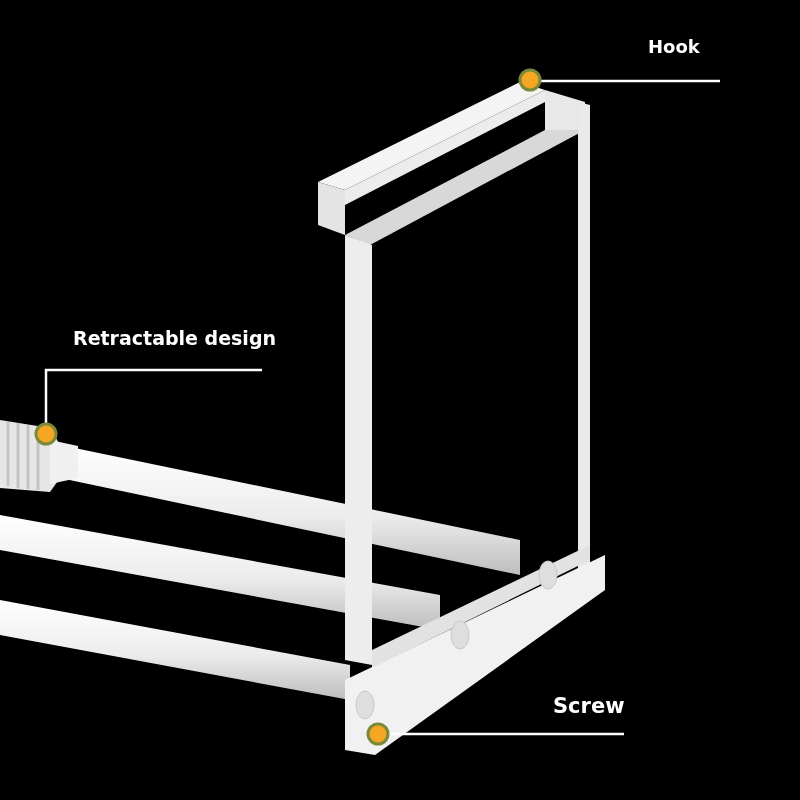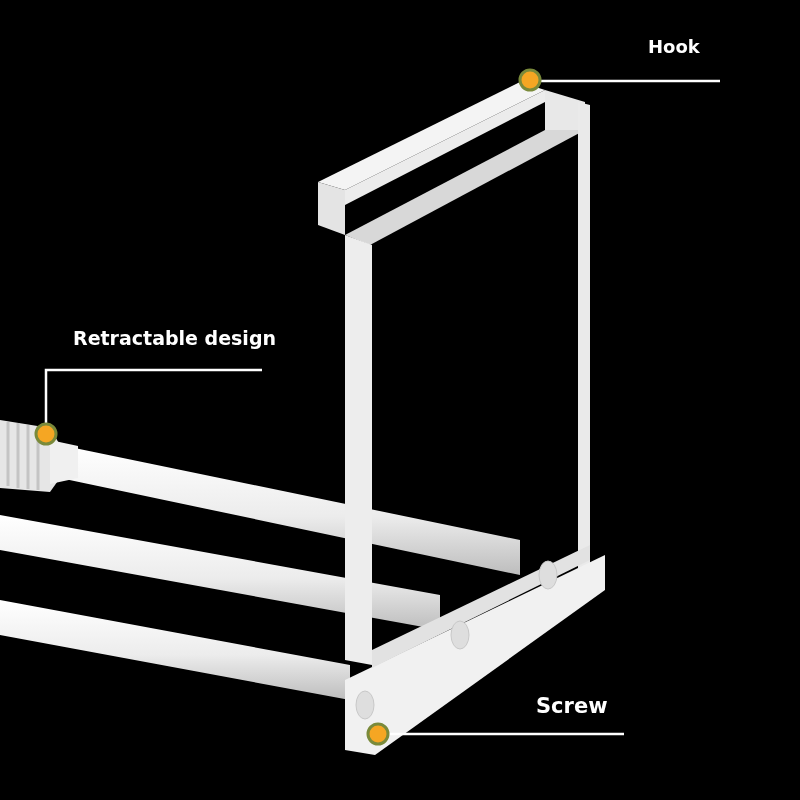--- a/index.html
+++ b/index.html
@@ -1,21 +1,21 @@
 <!DOCTYPE html>
 <html><head>
 <meta charset="utf-8">
 <style>
   html, body { margin:0; padding:0; background:#000; }
   body { width:800px; height:800px; position:relative; overflow:hidden; font-family:"DejaVu Sans", sans-serif; }
   .scene { position:absolute; left:0; top:0; width:800px; height:800px; }
   .label { position:absolute; color:#fff; font-weight:bold; white-space:nowrap; }
   .lbl-hook { left:648px; top:36px; font-size:18px; }
   .lbl-retract { left:73px; top:327px; font-size:19px;text-align:center; }
-  .lbl-screw { left:536px; top:694px; font-size:21px; }
+  .lbl-screw { left:553px; top:694px; font-size:21px; }
 </style>
 </head>
 <body>
 
 <svg class="scene" viewBox="0 0 800 800" width="800" height="800">
   <defs>
     <linearGradient id="rodGrad" x1="0" y1="0" x2="0" y2="1">
       <stop offset="0" stop-color="#ffffff"></stop>
       <stop offset="0.55" stop-color="#ececec"></stop>
       <stop offset="1" stop-color="#bdbdbd"></stop>

